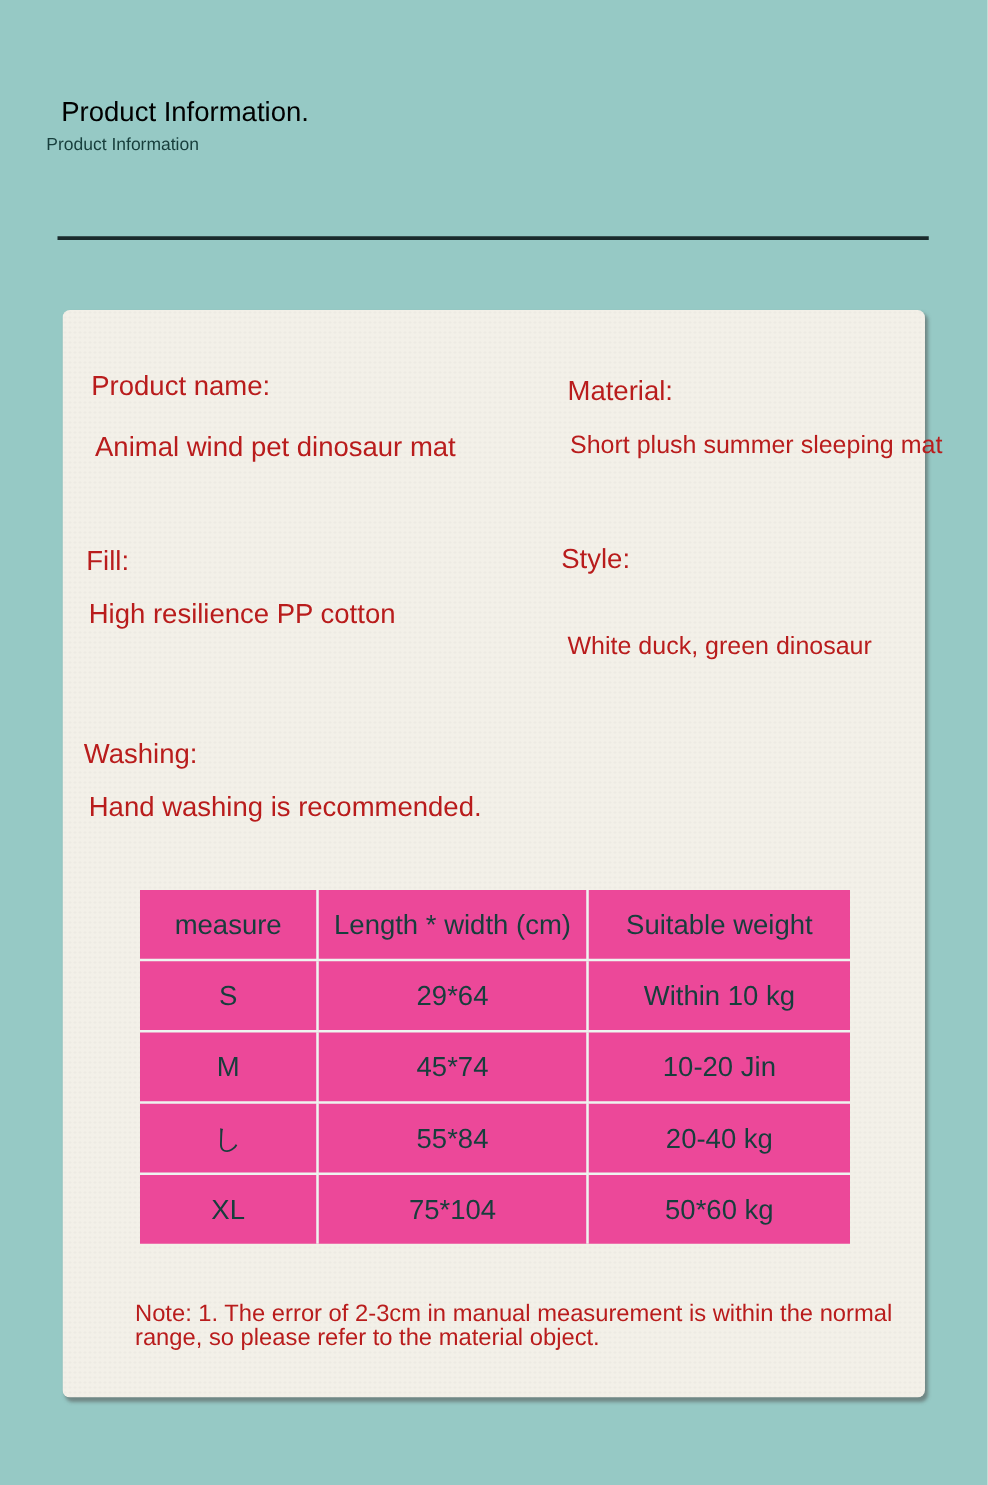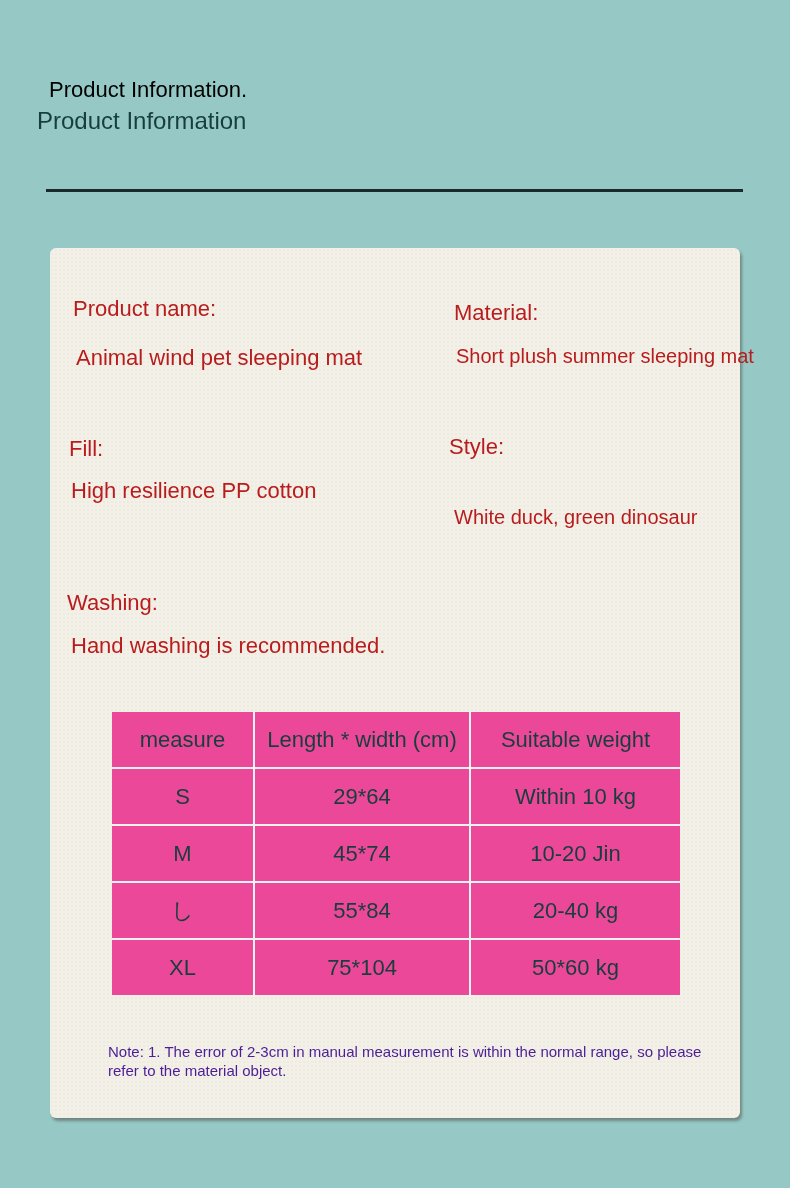--- a/index.html
+++ b/index.html
@@ -2,21 +2,21 @@
 <html><head>
 <meta charset="utf-8">
 <style>
   html, body { margin:0; padding:0; }
   body {
     width:790px; height:1188px; position:relative; overflow:hidden;
     background:#96c9c5;
     font-family:"Liberation Sans", "DejaVu Sans", sans-serif;
   }
   .hdr1 { position:absolute; left:49px; top:77px; font-size:22px; color:#000000; }
-  .hdr2 { position:absolute; left:37px; top:107px; font-size:24px; color:#173e3c; }
+  .hdr2 { position:absolute; left:37px; top:107px; font-size:14px; color:#173e3c; }
   .rule { position:absolute; left:46px; top:189px; width:697px; height:3px; background:#1a2a2c; }
   .card {
     position:absolute; left:50px; top:248px; width:690px; height:870px;
     background:#f3f0e8; border-radius:6px;
     box-shadow: 2px 3px 3px rgba(80,80,80,0.55);
     background-image: radial-gradient(rgba(0,0,0,0.025) 1px, transparent 1px);
     background-size:4px 4px;
   }
   .lbl, .val { position:absolute; color:#b91c1c; white-space:nowrap; }
   .lbl { font-size:22px; }
@@ -30,34 +30,34 @@
     border:2px solid #eef3f0; color:#173e3c; font-size:22px;
     height:55px; padding:0; text-align:center; vertical-align:middle;
   }
   table.size tr:first-child td { border-top:none; }
   table.size tr td:first-child { border-left:none; }
   table.size tr:last-child td { border-bottom:none; }
   table.size tr td:last-child { border-right:none; }
   .c1 { width:141px; } .c2 { width:214px; } .c3 { width:209px; }
   .note {
     position:absolute; left:108px; top:1042px; width:620px;
-    font-size:15px; line-height:19px; color:#4c1d95;
+    font-size:19px; line-height:19px; color:#b91c1c;
   }
 </style>
 </head>
 <body>
 
 <div class="hdr1">Product Information.</div>
 <div class="hdr2">Product Information</div>
 <div class="rule"></div>
 
 <div class="card"></div>
 
 <div class="lbl" style="left:73px;top:296px;">Product name:</div>
-<div class="val" style="left:76px;top:345px;">Animal wind pet sleeping mat</div>
+<div class="val" style="left:76px;top:345px;">Animal wind pet dinosaur mat</div>
 
 <div class="lbl" style="left:454px;top:300px;">Material:</div>
 <div class="val small" style="left:456px;top:345px;">Short plush summer sleeping mat</div>
 
 <div class="lbl" style="left:69px;top:436px;">Fill:</div>
 <div class="val" style="left:71px;top:478px;">High resilience PP cotton</div>
 
 <div class="lbl" style="left:449px;top:434px;">Style:</div>
 <div class="val small" style="left:454px;top:478px;margin-top:28px;">White duck, green dinosaur</div>
 

